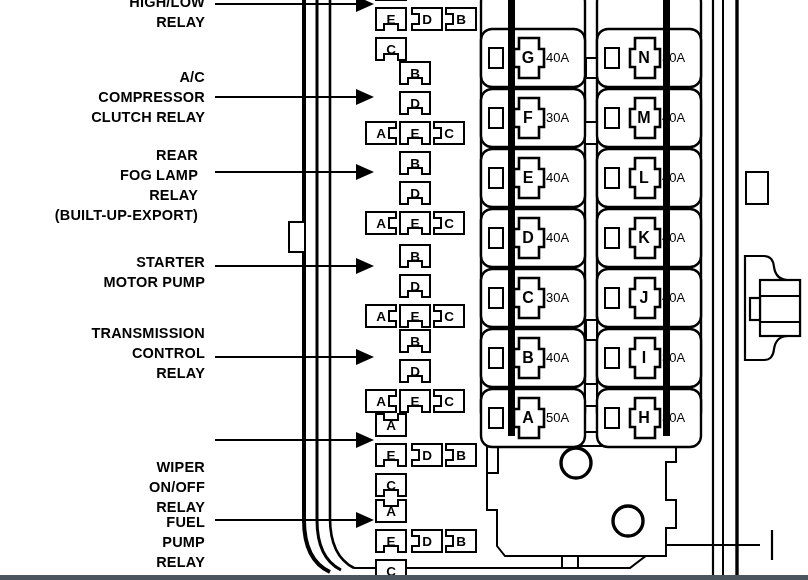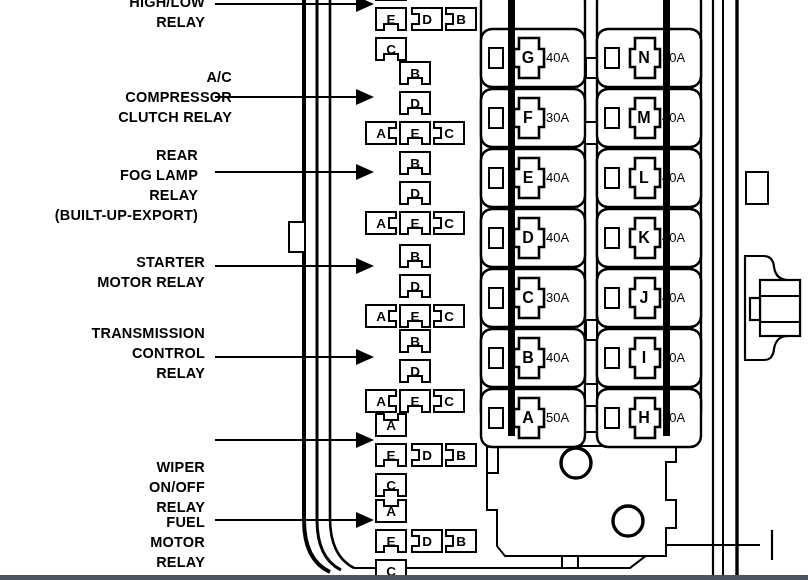--- a/index.html
+++ b/index.html
@@ -631,34 +631,34 @@
         </g>
       </g>
 
   <rect x="508" y="-12" width="7" height="448" fill="#000000"></rect>
       <rect x="663" y="-12" width="7" height="448" fill="#000000"></rect>
     </svg>
 
   <div id="labels-layer">
       <div class="lbl" style="right: 603px; top: -8px;">HIGH/LOW
 RELAY</div>
-      <div class="lbl" style="right: 576px; top: 67px;">A/C
+      <div class="lbl" style="right: 603px; top: 67px;">A/C
 COMPRESSOR
 CLUTCH RELAY</div>
       <div class="lbl" style="right: 610px; top: 145px;">REAR
 FOG LAMP
 RELAY
 (BUILT-UP-EXPORT)</div>
       <div class="lbl" style="right: 603px; top: 252px;">STARTER
-MOTOR RELAY</div>
+MOTOR PUMP</div>
       <div class="lbl" style="right: 603px; top: 323px;">TRANSMISSION
 CONTROL
 RELAY</div>
       <div class="lbl" style="right: 603px; top: 413px; margin-top: 44px;">WIPER
 ON/OFF
 RELAY</div>
       <div class="lbl" style="right: 603px; top: 512px;">FUEL
-MOTOR
+PUMP
 RELAY</div>
     </div>
 
   <div class="bottom-strip"></div>
 </div>
 
 </body></html>

